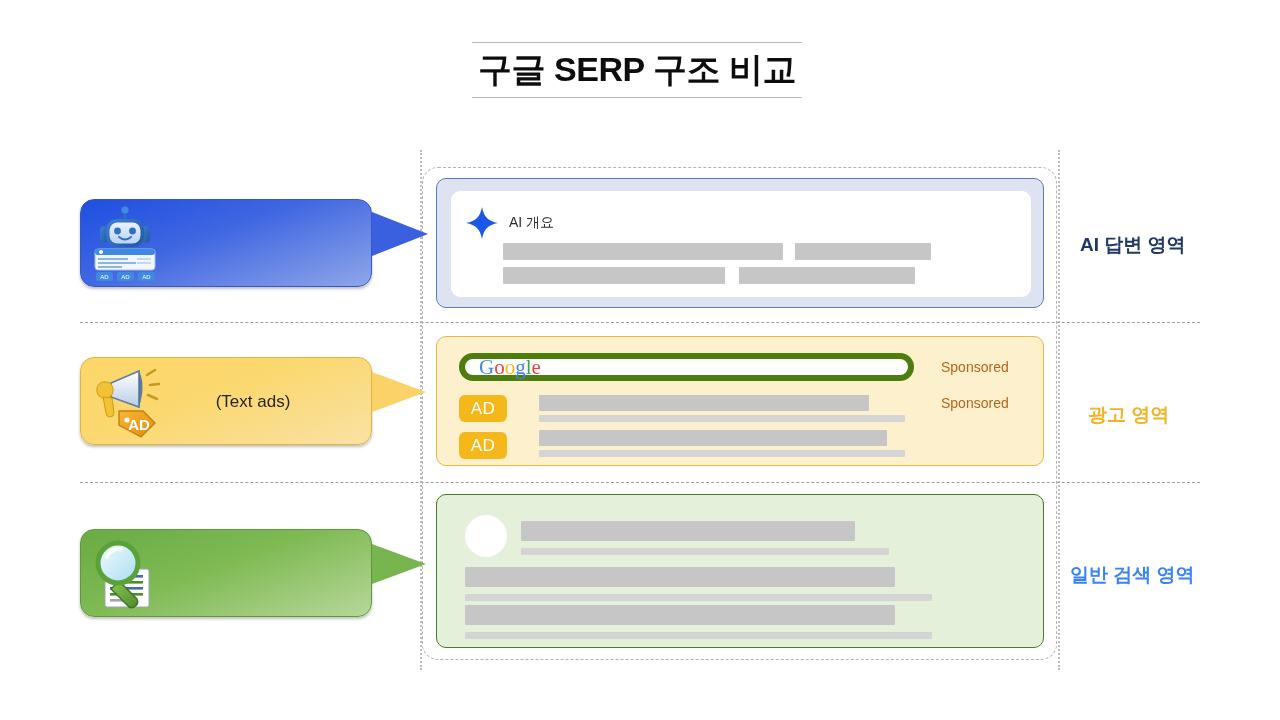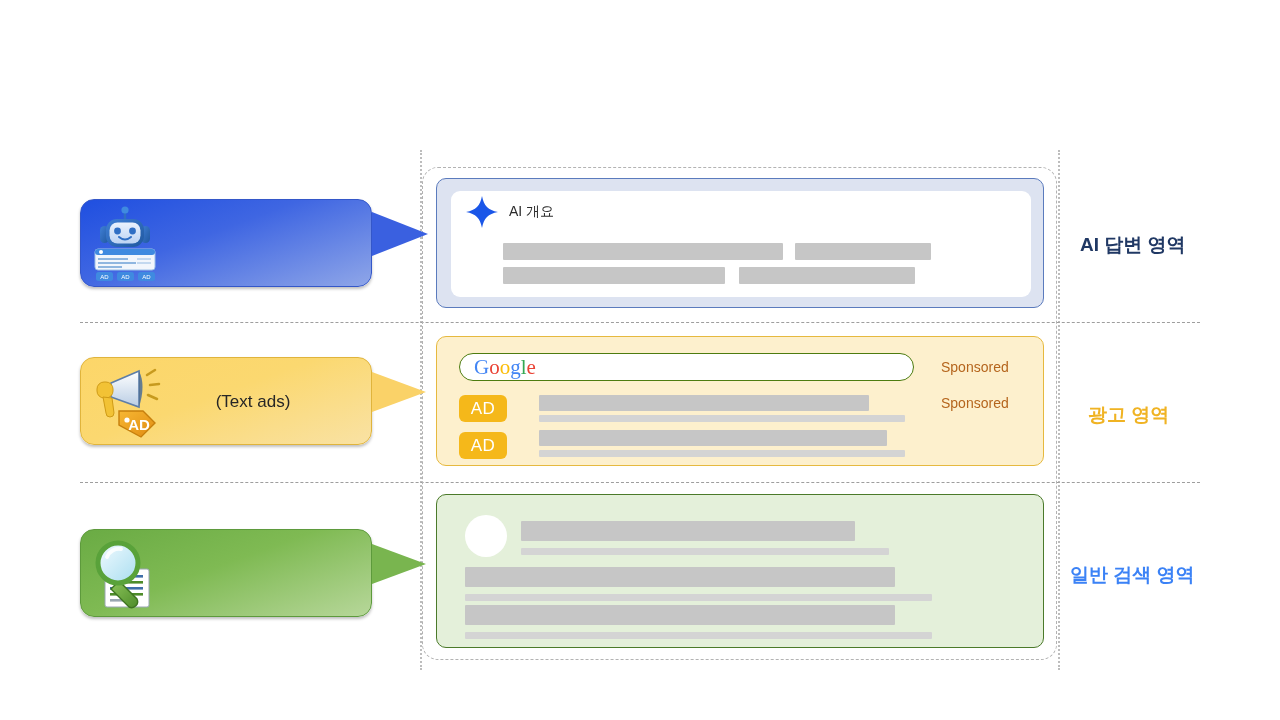--- a/index.html
+++ b/index.html
@@ -110,36 +110,36 @@
   .ai-panel{
     position:absolute;left:436px;top:178px;width:608px;height:130px;
     background:#dde3f1;border:1px solid #5b7bbd;border-radius:10px;
     box-sizing:border-box;
   }
   .ai-card{
     position:absolute;left:14px;top:12px;width:580px;height:106px;
     background:#fff;border-radius:9px;box-sizing:border-box;
   }
   .ai-head{
-    position:absolute;left:14px;top:4px;display:flex;align-items:center;gap:10px;
+    position:absolute;left:14px;top:15px;display:flex;align-items:center;gap:10px;
   }
   .spark{width:34px;height:34px;flex:0 0 34px;}
   .ai-head-text{font-size:14px;color:#2b2b2b;}
   .bar{position:absolute;background:#c6c6c6;border-radius:1px;}
   .bar.light{background:#d4d4d4;}
 
   
   .ads-panel{
     position:absolute;left:436px;top:336px;width:608px;height:130px;
     background:#fdf0cd;border:1px solid #e6b93f;border-radius:10px;
     box-sizing:border-box;
   }
   .searchbox{
     position:absolute;left:22px;top:16px;width:455px;height:28px;
-    background:#fff;border:1px solid #4d7c0f;border-radius:15px;
+    background:#fff;border:6px solid #4d7c0f;border-radius:15px;
     box-sizing:border-box;display:flex;align-items:center;padding-left:14px;
   }
   .glogo{font-size:21px;letter-spacing:0px;font-family:"Liberation Serif",serif;}
   .glogo span{font-weight:normal;}
   .ad-badge{
     position:absolute;width:48px;height:27px;border-radius:6px;
     background:#f5b81a;color:#fff;font-size:17px;
     display:flex;align-items:center;justify-content:center;
     letter-spacing:.5px;
   }
@@ -164,20 +164,25 @@
   }
   .zone-label.ai{left:1080px;top:232px;color:#203864;text-align:right;}
   .zone-label.ads{left:1088px;top:402px;color:#f0b323;}
   .zone-label.org{left:1070px;top:562px;color:#3b82f6;}
 </style>
 </head>
 <body>
 
 <div id="stage">
 
+  <div class="title-wrap">
+    <div class="title-rule"></div>
+    <div class="title-text">구글 SERP 구조 비교</div>
+    <div class="title-rule"></div>
+  </div>
 
   <div class="vline left"></div>
   <div class="vline right"></div>
 
   <div class="hline one"></div>
   <div class="hline two"></div>
 
   <div class="serp-outer"></div>
 
   <div class="bubble ai">

